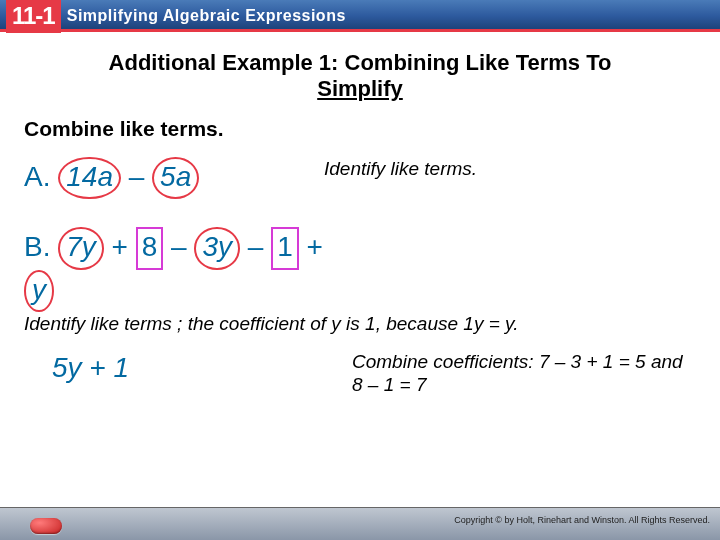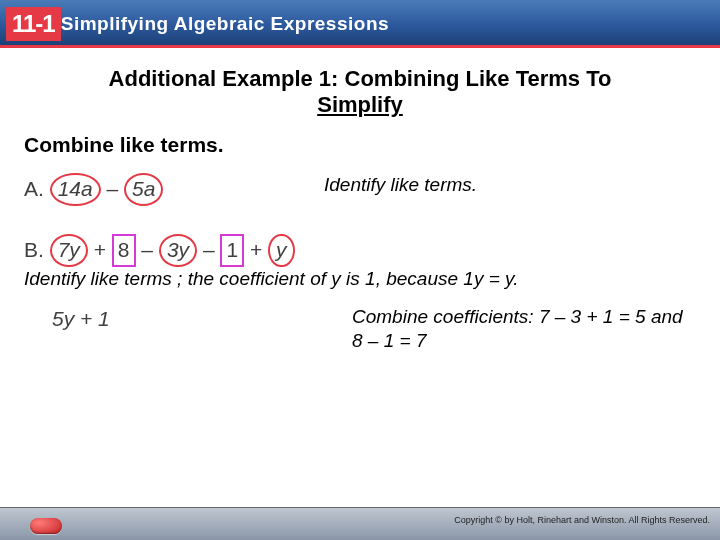--- a/index.html
+++ b/index.html
@@ -1,30 +1,30 @@
 <!DOCTYPE html>
 <html><head>
 <meta charset="utf-8">
 <style>
   * { margin: 0; padding: 0; box-sizing: border-box; }
   body { width: 720px; height: 540px; background: #fff; font-family: Verdana, Arial, sans-serif; position: relative; overflow: hidden; }
   
-  .header-bar { position: relative; width: 100%; height: 48px; background: linear-gradient(to bottom, #4a7bb8 0%, #2d5a9e 50%, #1a3d72 100%); display: flex; align-items: center; }
+  .header-bar { position: relative; width: 100%; height: 32px; background: linear-gradient(to bottom, #4a7bb8 0%, #2d5a9e 50%, #1a3d72 100%); display: flex; align-items: center; }
   .lesson-box { display: inline-block; background: #e63946; color: #fff; font-weight: 900; font-size: 24px; padding: 3px 6px; margin-left: 6px; letter-spacing: -1px; }
-  .lesson-title { color: #fff; font-weight: 900; font-size: 19px; letter-spacing: 0.5px; }
+  .lesson-title { color: #fff; font-weight: 900; font-size: 16px; margin-left: 6px; letter-spacing: 0.5px; }
   .header-underline { position: absolute; left: 0; right: 0; bottom: 0; height: 3px; background: #e63946; }
   
   .example-title { text-align: center; font-weight: 900; font-size: 22px; color: #000; margin: 18px 30px 4px 30px; line-height: 1.2; }
   .example-title .u { text-decoration: underline; }
   
   .instruction { font-weight: 900; font-size: 21px; color: #000; margin: 14px 0 0 24px; }
   
   .work-area { margin: 16px 24px 0 24px; }
   .row { display: flex; align-items: flex-start; margin-bottom: 10px; }
-  .left-col { width: 300px; font-size: 21px; color: #404040; line-height: 1.3; }
+  .left-col { width: 300px; font-size: 28px; color: #0369a1; line-height: 1.3; }
   .right-col { flex: 1; font-style: italic; font-size: 19px; color: #000; line-height: 1.25; }
   .oval { display: inline-block; border: 2px solid #e63946; border-radius: 50%; padding: 0 6px 2px 6px; position: relative; }
   .box { display: inline-block; border: 2px solid #d63ad6; padding: 0 4px 2px 4px; }
   
   .ital { font-style: italic; }
   .indent { margin-left: 28px; }
   
   .footer { position: absolute; bottom: 0; left: 0; right: 0; height: 33px; background: linear-gradient(to bottom, #bfc6d0 0%, #8a96a8 100%); border-top: 1px solid #666; text-align: right; padding-right: 10px; }
   .footer-text { font-size: 9px; color: #222; line-height: 24px; }
   .red-button { position: absolute; left: 30px; bottom: 6px; width: 32px; height: 16px; background: radial-gradient(ellipse at 30% 30%, #ff7b7b, #c41e1e); border-radius: 10px; box-shadow: inset 0 -1px 2px rgba(0,0,0,.4), 0 1px 1px rgba(255,255,255,.5); }

